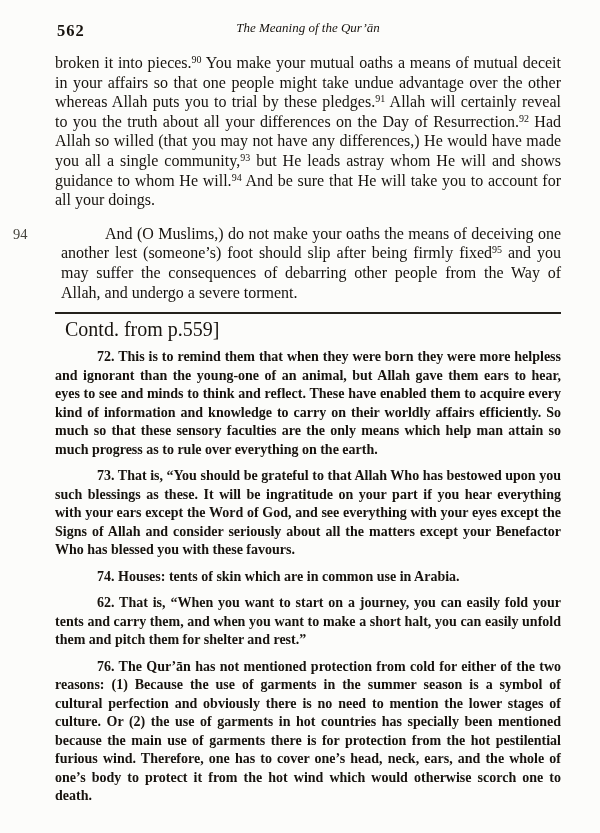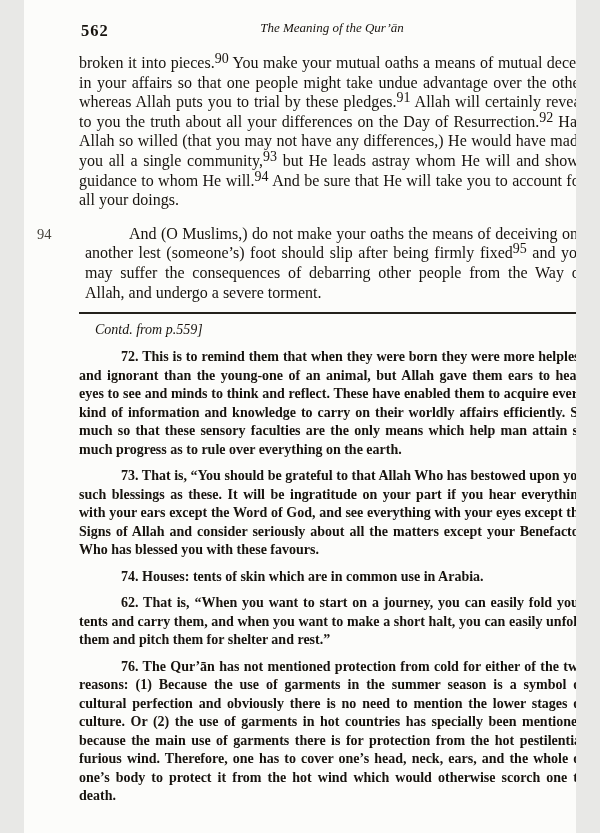--- a/index.html
+++ b/index.html
@@ -2,21 +2,21 @@
 <html><head>
 <meta charset="utf-8">
 <style>
   html, body {
     margin: 0;
     padding: 0;
     background: #e8e8e6;
   }
   .page {
     position: relative;
-    width: 552px;
+    width: 600px;
     height: 833px;
     margin: 0 auto;
     background: #fcfcfa;
     color: #17130e;
     font-family: "Liberation Serif", "DejaVu Serif", serif;
     overflow: hidden;
   }
   .content {
     position: absolute;
     left: 55px;
@@ -41,21 +41,21 @@
     font-style: italic;
     font-size: 13px;
   }
   .body-para {
     margin: 0;
     font-size: 16px;
     line-height: 19.6px;
     text-align: justify;
   }
   sup.fn-ref {
-    font-size: 14px;
+    font-size: 10px;
     line-height: 0;
     position: relative;
     top: -5px;
     vertical-align: baseline;
   }
   .verse-row {
     position: relative;
     margin-top: 14px;
   }
   .margin-num {
@@ -72,23 +72,22 @@
     line-height: 19.6px;
     text-align: justify;
     font-family: Liberation Serif, serif;
   }
   .fn-rule {
     margin-top: 10px;
     border-top: 2px solid #24211c;
     height: 0;
   }
   .contd {
-    margin: 6px 0 0 16px;
-    font-style: italic;
-    font-size: 14px;
+    margin: 6px 0 0 10px;
+    font-size: 20px;
     line-height: 19px;
   }
   .footnotes {
     margin-top: 9px;
     font-size: 14px;
     line-height: 18.5px;
     text-align: justify;
   }
   .fn {
     margin: 8px 0 0 0;

